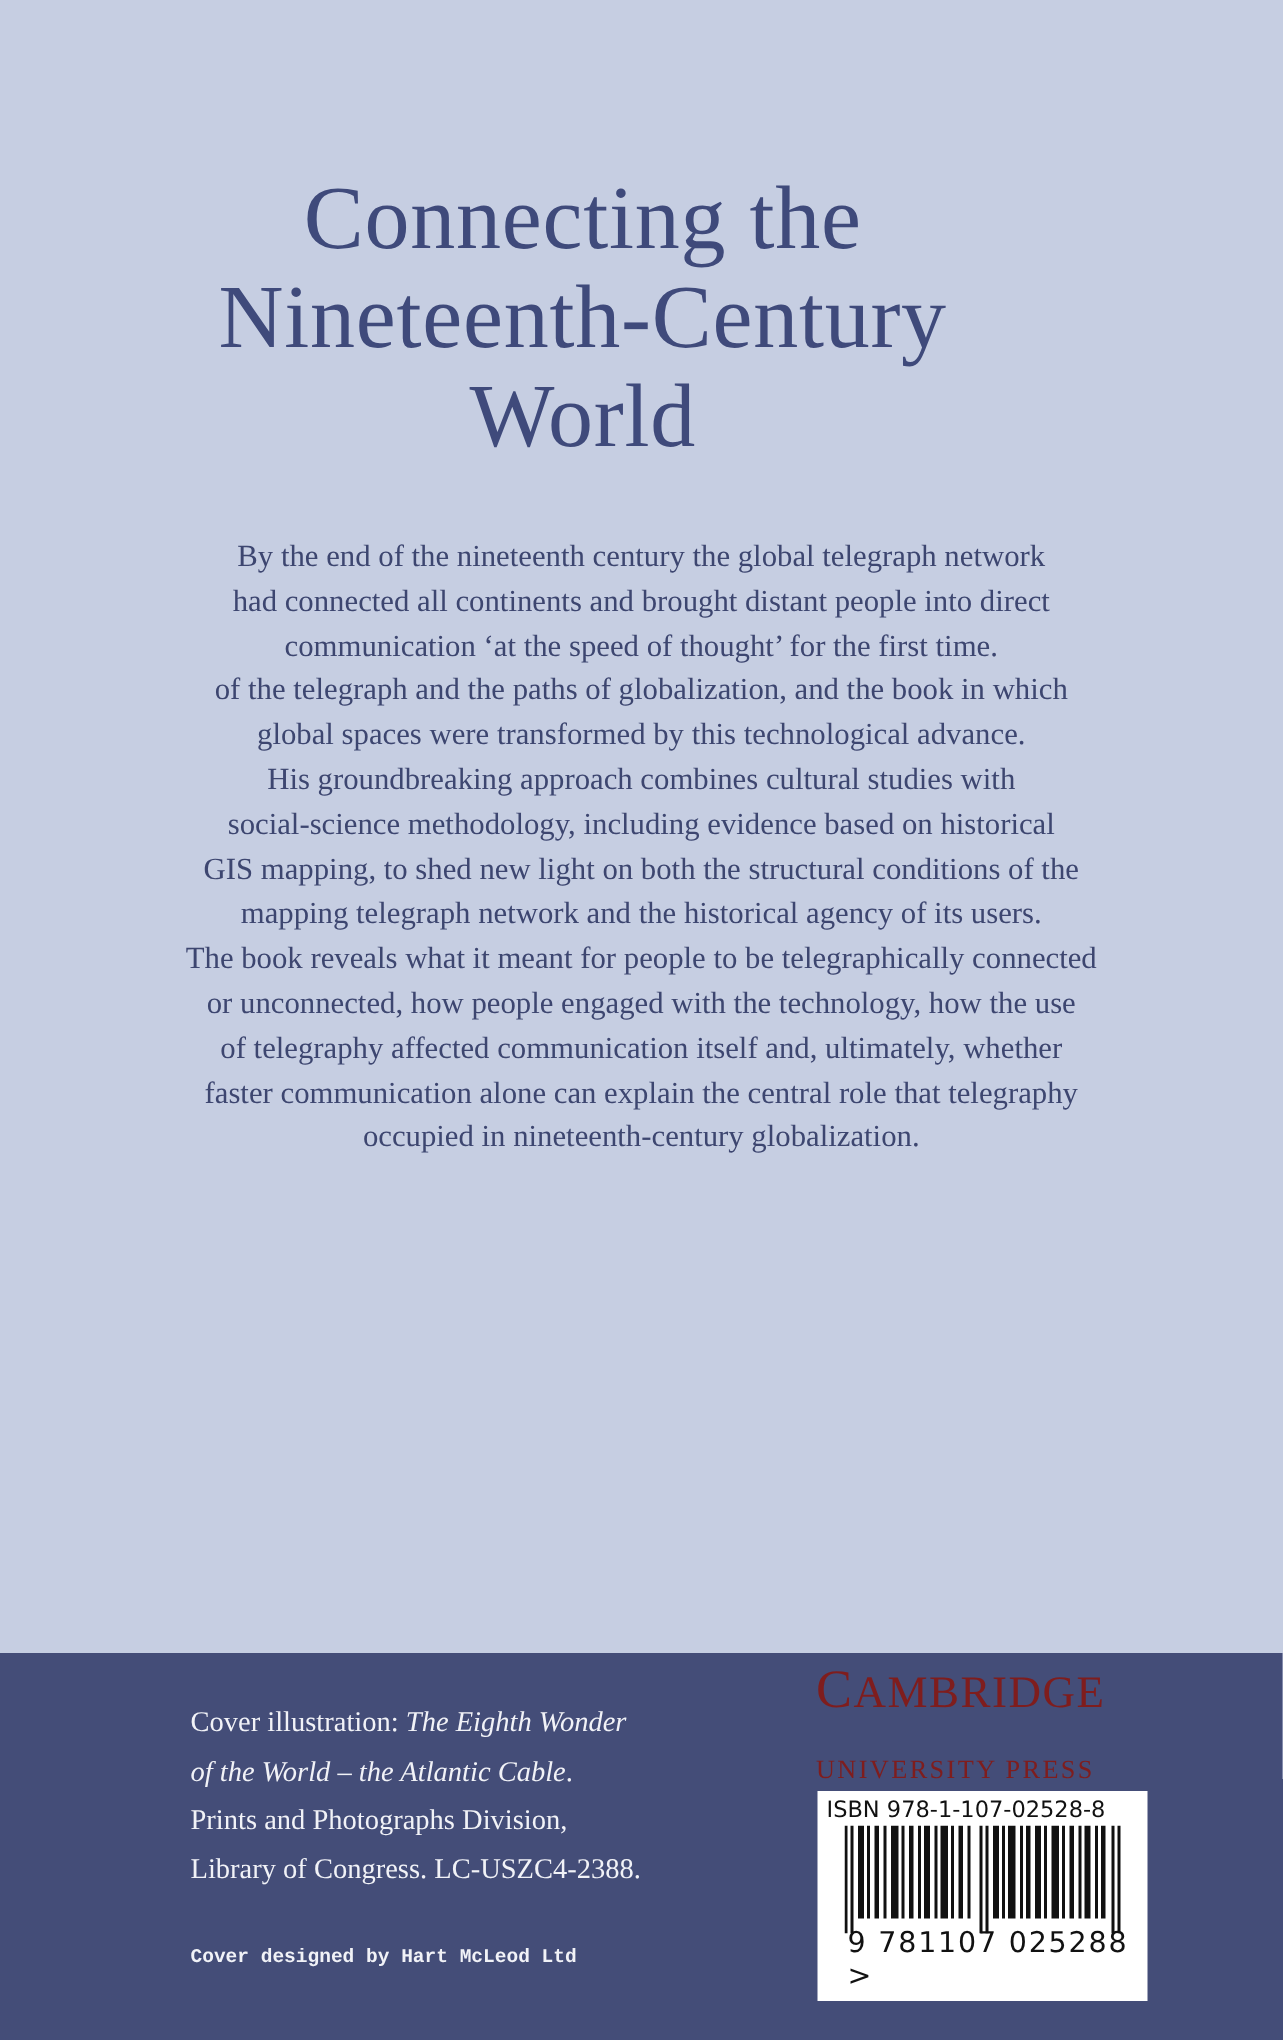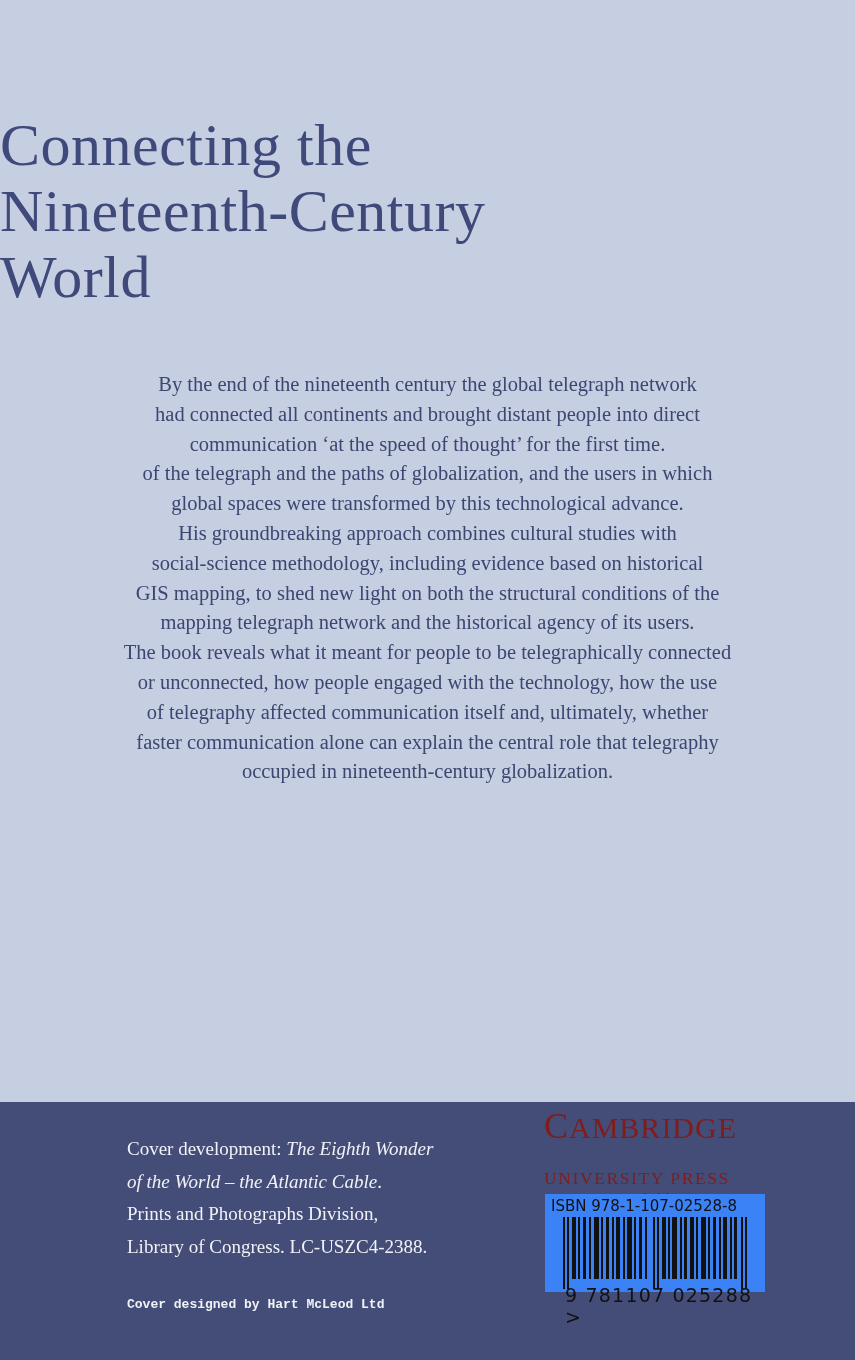--- a/index.html
+++ b/index.html
@@ -1,65 +1,65 @@
 <!DOCTYPE html>
 <html><head>
 <meta charset="utf-8">
 <style>
   html, body { margin:0; padding:0; }
   body { width:855px; height:1360px; background:#c6cee2; position:relative; overflow:hidden; font-family:"DejaVu Serif", serif; }
-  .title { position:absolute; left:0; top:112px; width:777px; text-align:left; color:#3f4a7b; font-family:"Liberation Serif", serif; font-size:60px; line-height:66px; letter-spacing:0.5px; }
+  .title { position:absolute; left:0; top:112px; width:777px; text-align:center; color:#3f4a7b; font-family:"Liberation Serif", serif; font-size:60px; line-height:66px; letter-spacing:0.5px; }
   .title span { display:block; }
-  .blurb { position:absolute; left:100px; top:370px; width:655px; text-align:center; color:#3d4670; font-family:"Liberation Serif", serif; font-size:20.5px; line-height:29.8px; }
+  .blurb { position:absolute; left:100px; top:357px; width:655px; text-align:center; color:#3d4670; font-family:"Liberation Serif", serif; font-size:20.5px; line-height:29.8px; }
   .blurb span { display:block; white-space:nowrap; }
   .band { position:absolute; left:0; top:1102px; width:855px; height:258px; background:#444d78; }
   .credit { position:absolute; left:127px; top:1133px; color:#f1f2f7; font-family:"Liberation Serif", serif; font-size:19px; line-height:32.5px; }
   .credit span { display:block; white-space:nowrap; }
   .credit i { font-style:italic; }
   .designer { position:absolute; left:127px; top:1297px; color:#f1f2f7; font-family:Liberation Mono, monospace; font-weight:bold; font-size:13px; }
   .pub { position:absolute; left:544px; top:1110px; color:#7f1d1d; }
   .pub .name { font-family:"Liberation Serif", serif; font-size:30px; line-height:32px; letter-spacing:1px; }
   .pub .name .big { font-size:36px; }
   .pub .sub { font-family:"Liberation Serif", serif; font-size:17.5px; letter-spacing:1.6px; line-height:20px;margin-top:24px; }
   .pub .url { font-family:"Liberation Sans", sans-serif; font-weight:bold; font-size:14px; line-height:20px; margin-top:1px;margin-left:35px; }
-  .barcode { position:absolute; left:545px; top:1194px; width:220px; height:98px; background:#3b82f6; }
+  .barcode { position:absolute; left:545px; top:1194px; width:220px; height:140px; background:#ffffff; }
   .barcode .isbn { position:absolute; left:6px; top:3px; font-family:"DejaVu Sans", sans-serif; font-size:15px; color:#111; letter-spacing:0; }
   .barcode .bars { position:absolute; left:18px; top:23px; width:190px; height:72px; }
   .barcode .digits { position:absolute; left:20px; top:90px; font-family:"DejaVu Sans", sans-serif; font-size:19px; color:#111; letter-spacing:1.2px; }
 </style>
 </head>
 <body>
 
 <div class="title">
   <span>Connecting the</span>
   <span>Nineteenth-Century</span>
   <span>World</span>
 </div>
 
 <div class="blurb">
   <span>By the end of the nineteenth century the global telegraph network</span>
   <span>had connected all continents and brought distant people into direct</span>
   <span>communication ‘at the speed of thought’ for the first time.</span>
-  <span>of the telegraph and the paths of globalization, and the users in which</span>
+  <span>of the telegraph and the paths of globalization, and the book in which</span>
   <span>global spaces were transformed by this technological advance.</span>
   <span>His groundbreaking approach combines cultural studies with</span>
   <span>social-science methodology, including evidence based on historical</span>
   <span>GIS mapping, to shed new light on both the structural conditions of the</span>
   <span>mapping telegraph network and the historical agency of its users.</span>
   <span>The book reveals what it meant for people to be telegraphically connected</span>
   <span>or unconnected, how people engaged with the technology, how the use</span>
   <span>of telegraphy affected communication itself and, ultimately, whether</span>
   <span>faster communication alone can explain the central role that telegraphy</span>
   <span>occupied in nineteenth-century globalization.</span>
 </div>
 
 <div class="band"></div>
 
 <div class="credit">
-  <span><span style="display:inline">Cover development: </span><i>The Eighth Wonder</i></span>
+  <span><span style="display:inline">Cover illustration: </span><i>The Eighth Wonder</i></span>
   <span><i>of the World – the Atlantic Cable</i><span style="display:inline">.</span></span>
   <span>Prints and Photographs Division,</span>
   <span>Library of Congress. LC-USZC4-2388.</span>
 </div>
 
 <div class="designer">Cover designed by Hart McLeod Ltd</div>
 
 <div class="pub">
   <div class="name"><span class="big">C</span><span>AMBRIDGE</span></div>
   <div class="sub">UNIVERSITY PRESS</div>

